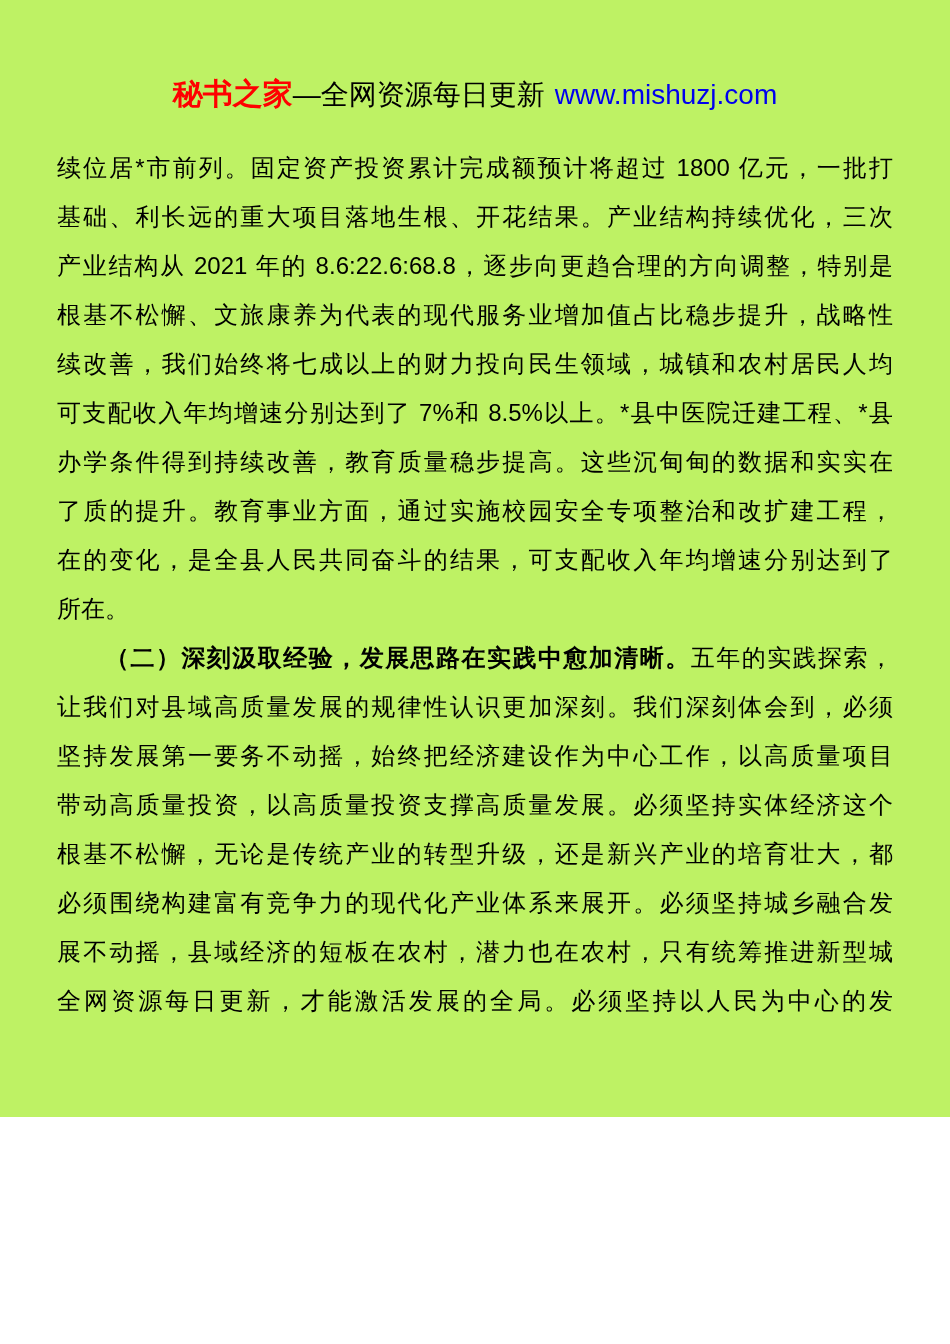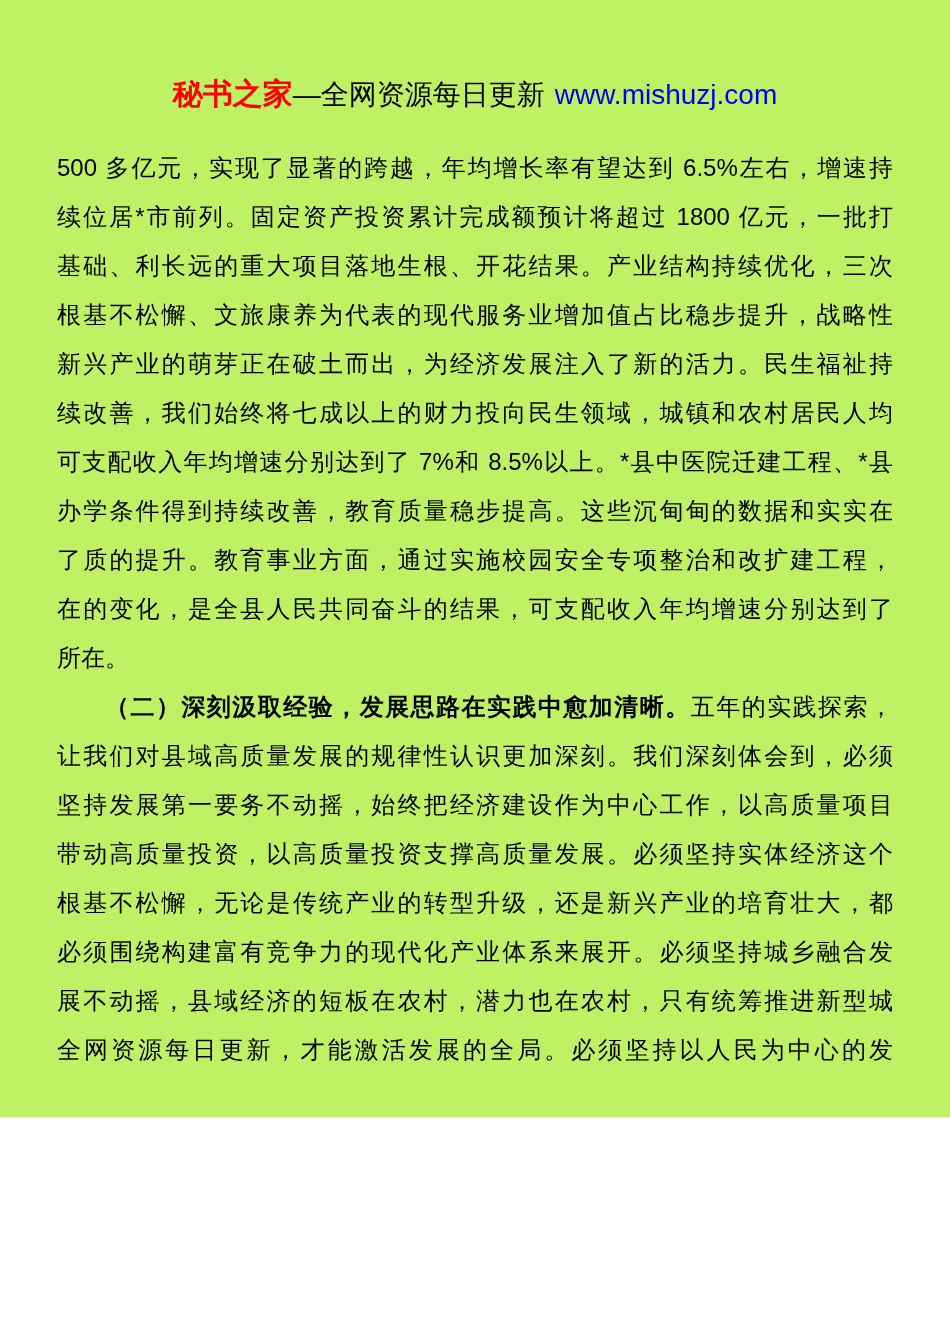--- a/index.html
+++ b/index.html
@@ -62,25 +62,24 @@
 </head>
 <body>
 
 <div class="page">
 
   <div class="header">
     <span class="brand" style="color: rgb(255, 0, 0);">秘书之家</span><span class="tagline">—全网资源每日更新</span><span class="url" style="color: rgb(0, 0, 238);">www.mishuzj.com</span>
   </div>
 
   <div class="content">
-      <div class="line fill"><span>500 多亿元，实现了显著的跨越，年均增长率有望达到 6.5%左右，增速持</span></div>
       <div class="line fill"><span>续位居*市前列。固定资产投资累计完成额预计将超过 1800 亿元，一批打</span></div>
       <div class="line fill"><span>基础、利长远的重大项目落地生根、开花结果。产业结构持续优化，三次</span></div>
+      <div class="line fill"><span>产业结构从 2021 年的 8.6:22.6:68.8，逐步向更趋合理的方向调整，特别是</span></div>
       <div class="line fill"><span>根基不松懈、文旅康养为代表的现代服务业增加值占比稳步提升，战略性</span></div>
-      <div class="line fill"><span>新兴产业的萌芽正在破土而出，为经济发展注入了新的活力。民生福祉持</span></div>
       <div class="line fill"><span>续改善，我们始终将七成以上的财力投向民生领域，城镇和农村居民人均</span></div>
       <div class="line fill"><span>可支配收入年均增速分别达到了 7%和 8.5%以上。*县中医院迁建工程、*县</span></div>
       <div class="line fill"><span>办学条件得到持续改善，教育质量稳步提高。这些沉甸甸的数据和实实在</span></div>
       <div class="line fill"><span>了质的提升。教育事业方面，通过实施校园安全专项整治和改扩建工程，</span></div>
       <div class="line fill"><span>在的变化，是全县人民共同奋斗的结果，可支配收入年均增速分别达到了</span></div>
       <div class="line"><span>所在。</span></div>
       <div class="line fill indent"><span class="bold">（二）深刻汲取经验，发展思路在实践中愈加清晰。</span><span>五年的实践探索，</span></div>
       <div class="line fill"><span>让我们对县域高质量发展的规律性认识更加深刻。我们深刻体会到，必须</span></div>
       <div class="line fill"><span>坚持发展第一要务不动摇，始终把经济建设作为中心工作，以高质量项目</span></div>
       <div class="line fill"><span>带动高质量投资，以高质量投资支撑高质量发展。必须坚持实体经济这个</span></div>

